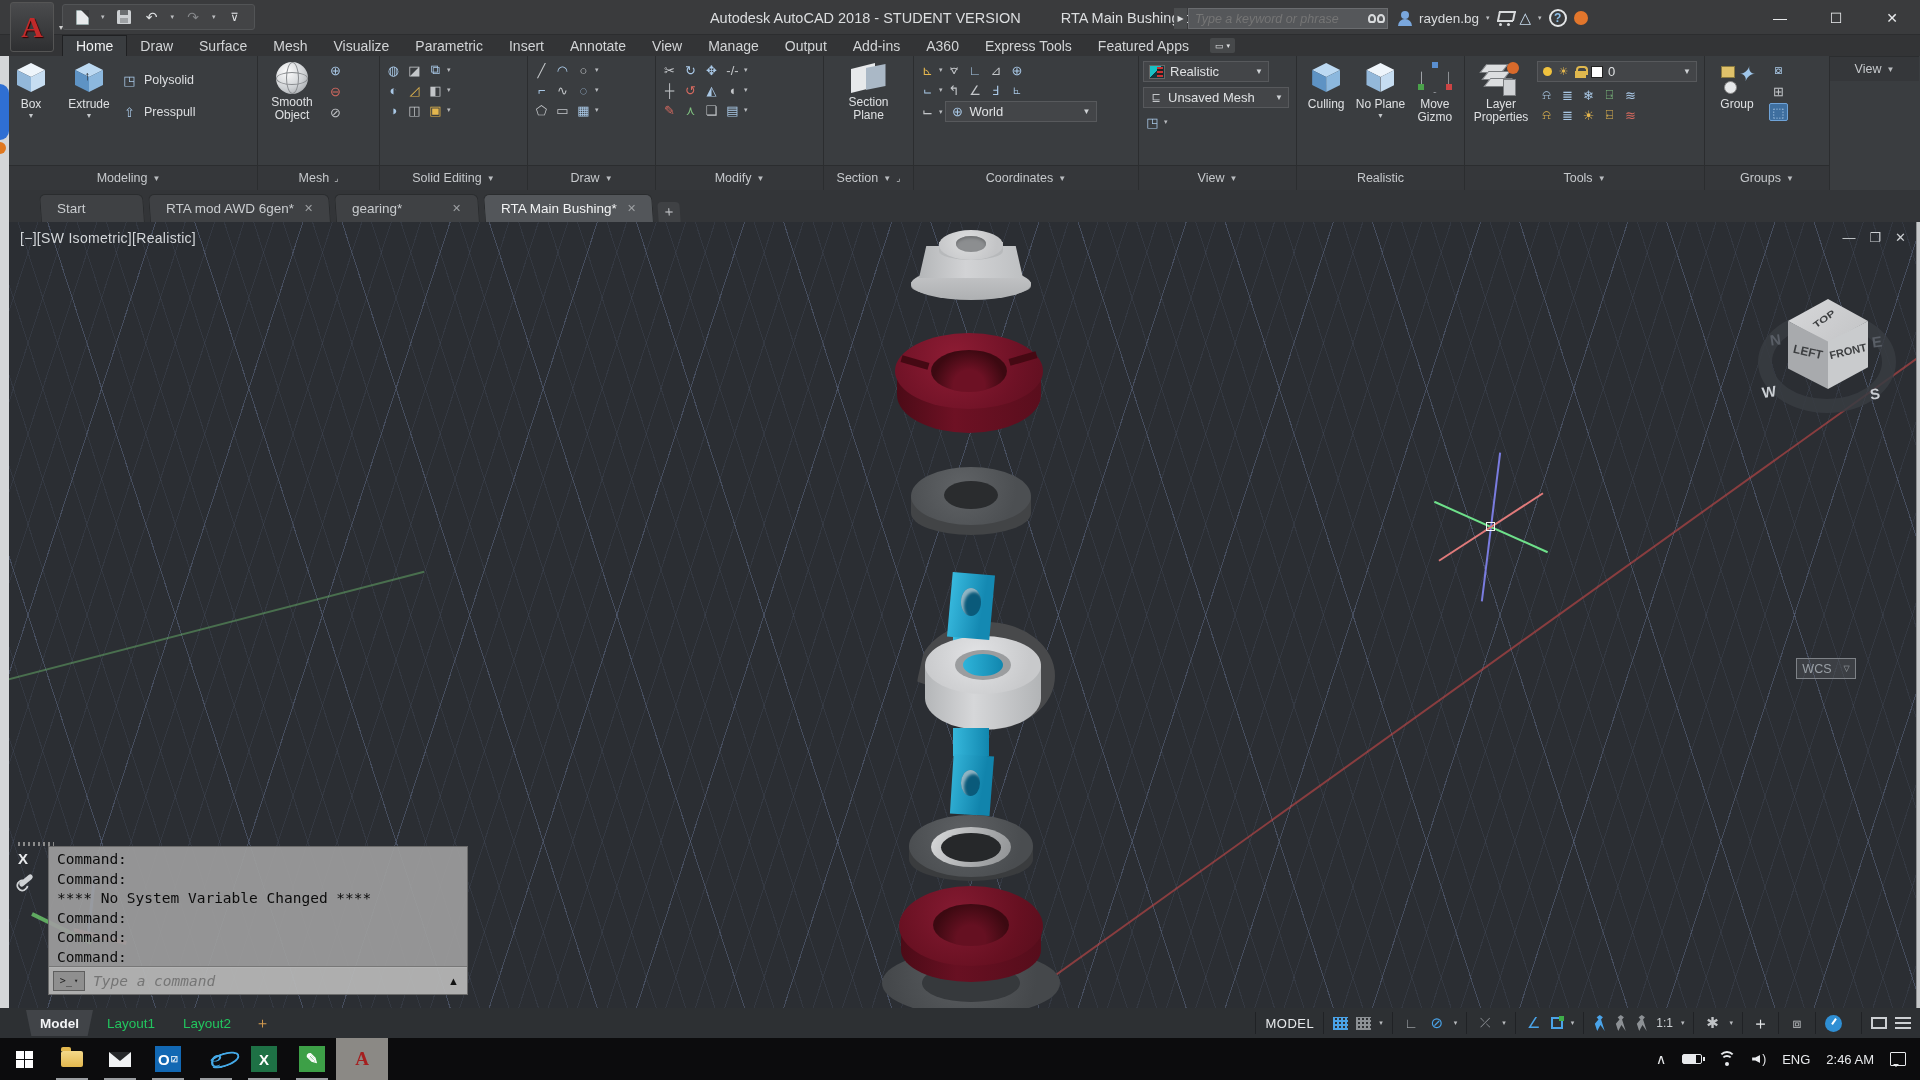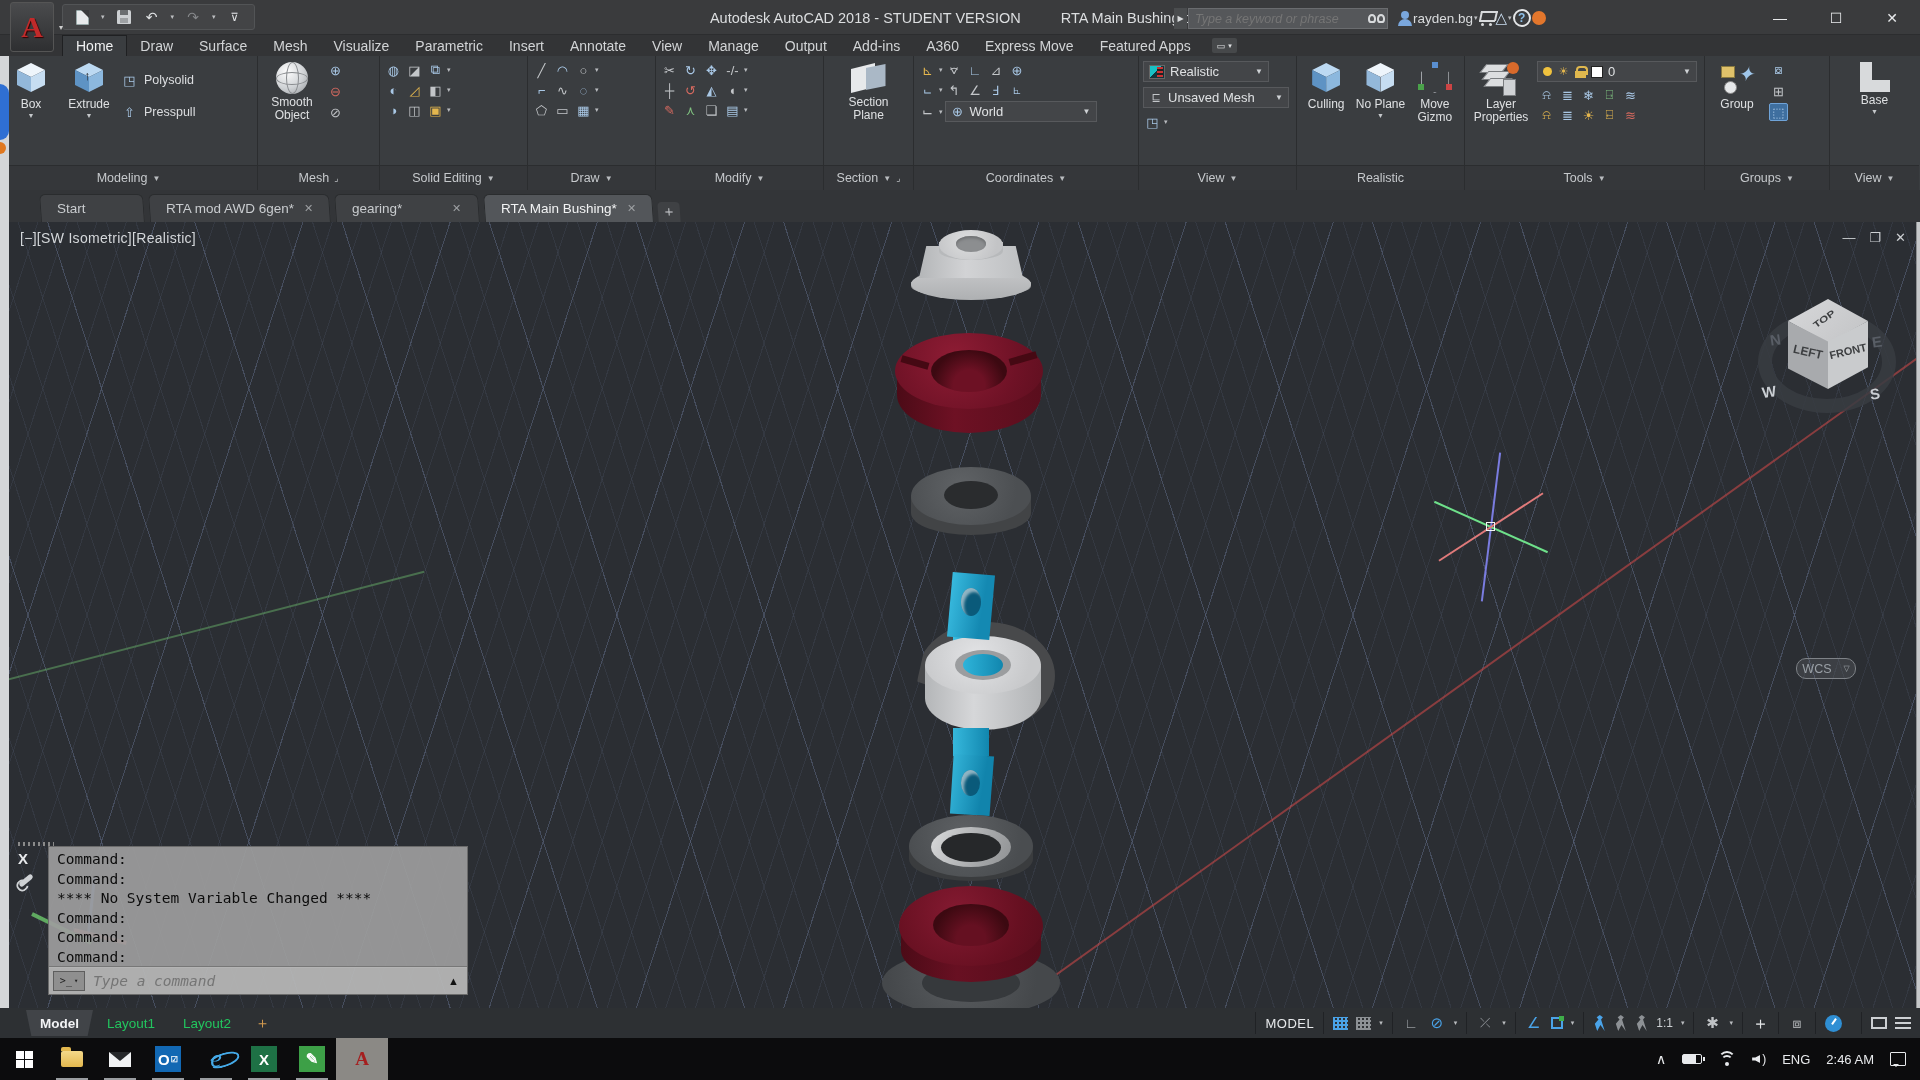--- a/index.html
+++ b/index.html
@@ -20,21 +20,21 @@
 .floppy:after{content:"";position:absolute;left:3px;top:0;width:8px;height:5px;background:#6b6e71}
 .floppy:before{content:"";position:absolute;left:3px;bottom:1px;width:8px;height:5px;background:#9ea1a4}
 .tinydd{font-size:7px;color:#bdbfc2}
 .titletext{position:absolute;left:0;right:0;top:0;height:35px;display:flex;align-items:center;justify-content:center;gap:40px;pointer-events:none}
 .titletext span{font-size:14.5px;color:#dcdee0}
 .searchbox{position:absolute;left:1188px;top:8px;width:200px;height:21px;background:#55575a;border:1px solid #6a6c6f;display:flex;align-items:center}
 .searchbox input{flex:1;background:transparent;border:none;outline:none;color:#b9bbbd;font-style:italic;font-size:12.5px;padding:0 6px;font-family:"Liberation Sans",sans-serif}
 .sexp{position:absolute;left:1174px;top:8px;width:13px;height:21px;background:#4a4c4e;color:#d8dadc;font-size:8px;display:flex;align-items:center;justify-content:center}
 .binoc{width:22px;display:flex;justify-content:center;gap:1px}
 .binoc i{width:8px;height:9px;border:2px solid #d8dadc;border-radius:50% 50% 40% 40%}
-.userarea{position:absolute;left:1398px;top:6px;height:24px;display:flex;align-items:center;gap:1px;color:#d9dbdd;font-size:13.5px}
+.userarea{position:absolute;left:1398px;top:6px;height:24px;display:flex;align-items:center;gap:7px;color:#d9dbdd;font-size:13.5px}
 .person{width:14px;height:15px;position:relative}
 .person:before{content:"";position:absolute;left:3px;top:0;width:8px;height:8px;border-radius:50%;background:#7aa7dd}
 .person:after{content:"";position:absolute;left:0;bottom:0;width:14px;height:7px;border-radius:7px 7px 0 0;background:#7aa7dd}
 .cart{width:16px;height:11px;position:relative;border-bottom:2px solid #d8dadc;margin-top:-4px}
 .cart:before{content:"";position:absolute;left:1px;top:0;width:13px;height:8px;border:2px solid #d8dadc;border-bottom:none;transform:skewX(-12deg)}
 .cart:after{content:"";position:absolute;left:2px;bottom:-6px;width:3px;height:3px;border-radius:50%;background:#d8dadc;box-shadow:8px 0 0 #d8dadc}
 .a360ic{color:#c9dcef;font-size:15px}
 .helpq{width:18px;height:18px;border-radius:50%;border:2px solid #e4e6e8;color:#8fc1ea;font-size:12px;font-weight:bold;display:flex;align-items:center;justify-content:center}
 .orangedot{width:14px;height:14px;border-radius:50%;background:#e2762c}
 .winbtns{position:absolute;right:0;top:0;height:35px;display:flex}
@@ -125,21 +125,21 @@
 .vcube{position:absolute;left:1740px;top:73px;width:165px;height:175px}
 .vcring{position:absolute;left:10px;top:16px;width:138px;height:102px;border:14px solid rgba(56,60,66,.85);border-radius:50%}
 .vclet{position:absolute;font-size:15px;font-weight:bold;color:#caced3;transform:rotate(-8deg)}
 .vclet.dim{color:#595e66}
 .vc-top{position:absolute;left:40px;top:4px;width:80px;height:44px;background:linear-gradient(135deg,#d7d8da,#c2c3c5);clip-path:polygon(50% 0,100% 50%,50% 100%,0 50%)}
 .vc-top span{position:absolute;left:24px;top:13px;font-size:12px;color:#3c3e40;transform:rotate(-36deg) scale(1,.75);font-weight:bold}
 .vc-left{position:absolute;left:40px;top:26px;width:40px;height:68px;background:#a8aaad;clip-path:polygon(0 0,100% 30%,100% 100%,0 70%)}
 .vc-left span{position:absolute;left:5px;top:24px;font-size:12px;font-weight:bold;color:#3c3e40;transform:rotate(13deg)}
 .vc-front{position:absolute;left:80px;top:26px;width:40px;height:68px;background:#c9cbcd;clip-path:polygon(0 30%,100% 0,100% 68%,0 100%)}
 .vc-front span{position:absolute;left:1px;top:24px;font-size:11px;font-weight:bold;color:#3c3e40;transform:rotate(-13deg)}
-.wcsbtn{position:absolute;left:1788px;top:436px;width:60px;height:21px;border:1px solid #7e8287;border-radius:10px;background:rgba(110,114,120,.25);display:flex;align-items:center;justify-content:center;gap:12px;color:#9aa0a6;font-size:12.5px}
+.wcsbtn{position:absolute;left:1788px;top:436px;width:60px;height:21px;border:1px solid #7e8287;border-radius:0;background:rgba(110,114,120,.25);display:flex;align-items:center;justify-content:center;gap:12px;color:#9aa0a6;font-size:12.5px}
 
 .cmdwrap{position:absolute;left:40px;top:624px;width:420px;height:149px;border:1px solid #6b6b6b;z-index:6}
 .cmdhist{position:absolute;left:0;top:0;right:0;height:121px;background:rgba(157,157,157,.92);font-family:"DejaVu Sans Mono","Liberation Mono",monospace;font-size:14.5px;color:#0b0b0b;padding:3px 0 0 8px;line-height:19.5px}
 .cmdinputrow{position:absolute;left:0;bottom:0;right:0;height:28px;background:rgba(181,181,181,.95);display:flex;align-items:center;border-top:1px solid #777}
 .cmdchip{margin-left:4px;width:32px;height:20px;background:#8f8f8f;border:1px solid #5e5e5e;display:flex;align-items:center;justify-content:center;gap:2px;color:#222;font-size:10px;font-family:"DejaVu Sans Mono",monospace}
 .cmdinput{flex:1;background:transparent;border:none;outline:none;font-family:"DejaVu Sans Mono","Liberation Mono",monospace;font-style:italic;font-size:14.5px;color:#3f3f3f;padding:0 8px}
 .cmduparr{margin-right:8px;color:#111;font-size:11px}
 .cmdrail{position:absolute;left:10px;top:628px;width:26px;height:140px;z-index:7}
 .griprow{position:absolute;left:0;top:-8px;width:36px;height:4px;background:repeating-linear-gradient(90deg,#8a8a8a 0 2px,transparent 2px 5px)}
 .wrench{display:block;width:16px;height:5px;background:#cfd2d5;border-radius:3px;transform:rotate(-40deg);position:relative;margin-top:10px}
@@ -263,21 +263,21 @@
     <span class="rtab">Mesh</span>
     <span class="rtab">Visualize</span>
     <span class="rtab">Parametric</span>
     <span class="rtab">Insert</span>
     <span class="rtab">Annotate</span>
     <span class="rtab">View</span>
     <span class="rtab">Manage</span>
     <span class="rtab">Output</span>
     <span class="rtab">Add-ins</span>
     <span class="rtab">A360</span>
-    <span class="rtab">Express Move</span>
+    <span class="rtab">Express Tools</span>
     <span class="rtab">Featured Apps</span>
     <span class="ribopt">▭ <span style="font-size:7px">▾</span></span>
   </div>
 
   <div class="ribbon">
 
     <div class="panel" style="width:258px">
       <div class="pbody">
         <div class="bigbtn">
           <span class="cube">
@@ -594,30 +594,20 @@
           <span class="si" style="background:#3f6f9f;border:1px solid #6fa3d8;border-radius:2px">⬚</span>
         </div>
       </div>
       <div class="plabel">
           <span>Groups</span>
           <span class="car">▼</span>
         </div>
     </div>
 
     <div class="panel" style="width:89px;border-right:none">
-      <div class="pbody" style="justify-content:center">
-        <div class="bigbtn" style="width:56px">
-          <span class="baseic">
-              <i class="b1"></i>
-              <i class="b2"></i>
-            </span>
-          <span class="lbl">Base</span>
-            <span class="car">▼</span>
-        </div>
-      </div>
       <div class="plabel">
           <span>View</span>
           <span class="car">▼</span>
         </div>
     </div>
 
   </div>
 
   <div class="ftabs">
     <div class="ftab">

